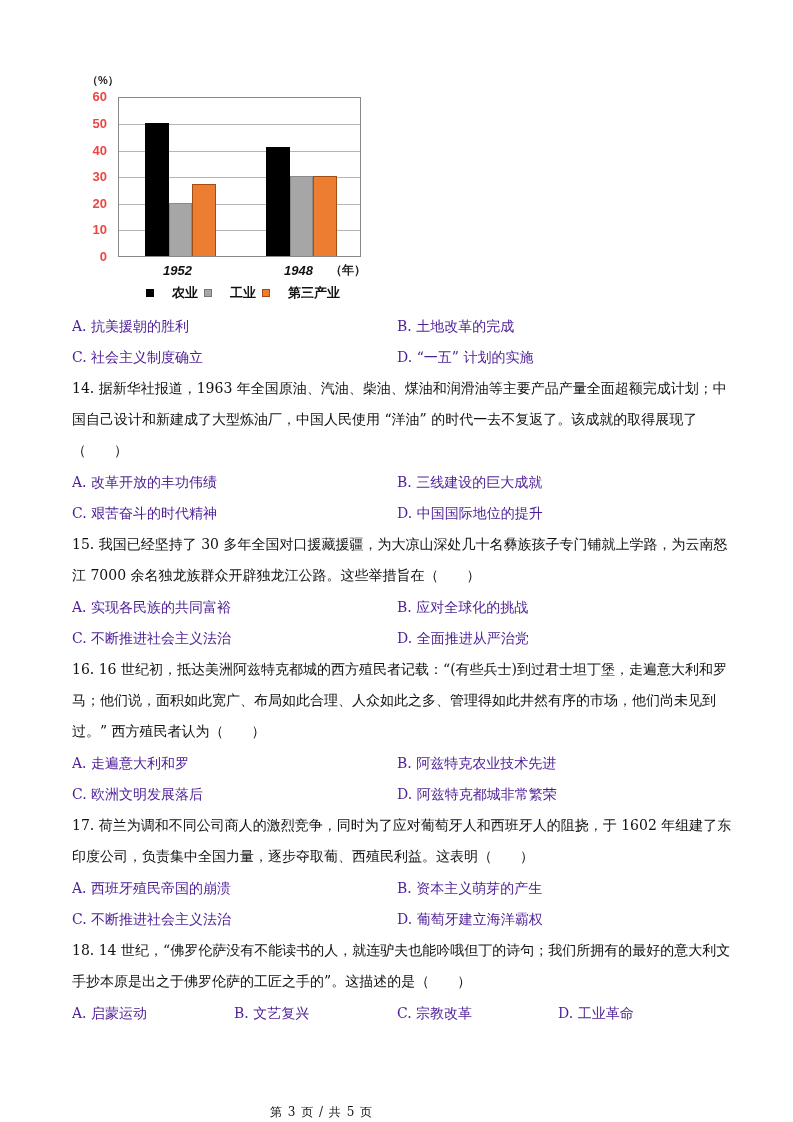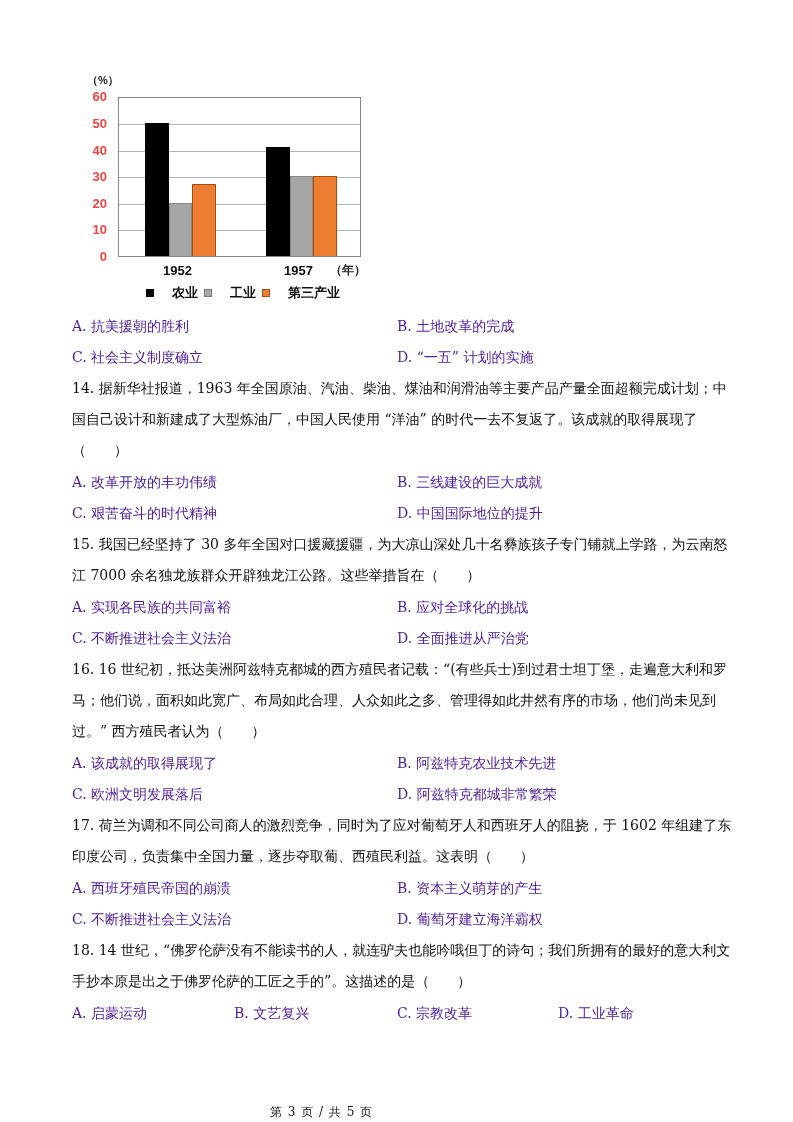--- a/index.html
+++ b/index.html
@@ -9,21 +9,21 @@
   }
   .chart { position: absolute; left: 0; top: 0; width: 400px; height: 310px; font-family: "Liberation Sans", "DejaVu Sans", sans-serif; }
   .unit { position: absolute; left: 87px; top: 73px; font-size: 11px; font-weight: bold; color: #222; }
   .ytick { position: absolute; width: 40px; text-align: right; left: 67px; font-size: 13px; font-weight: bold; color: #ef4444; line-height: 14px; }
   .plot { position: absolute; left: 118px; top: 97px; width: 243px; height: 160px; border: 1px solid #888; box-sizing: border-box; }
   .grid { position: absolute; left: 0; right: 0; height: 1px; background: #b5b5b5; }
   .bar { position: absolute; bottom: 0; box-sizing: border-box; }
   .bar.s0 { background: #000000; }
   .bar.s1 { background: #a6a6a6; border: 1px solid #8a8a8a; border-bottom: none; }
   .bar.s2 { background: #ed7d31; border: 1px solid #a14d14; border-bottom: none; }
-  .xlabel { position: absolute; top: 263px; font-size: 13px; font-weight: bold; color: #111; }
+  .xlabel { position: absolute; top: 263px; font-size: 13px; font-weight: bold; color: #111; font-style: italic; }
   .xunit { position: absolute; top: 262px; left: 330px; font-size: 12px; font-weight: bold; color: #222; }
   .legend { position: absolute; top: 284px; left: 146px; font-size: 13px; font-weight: bold; display: flex; align-items: center; gap: 6px; color: #111; }
   .legend .item { display: flex; align-items: center; gap: 18px; }
   .legend .sw { width: 8px; height: 8px; display: inline-block; box-sizing: border-box; }
 
   .line { position: absolute; left: 72px; font-size: 14px; line-height: 18px; white-space: nowrap; color: #111; }
   .opt { position: absolute; font-size: 14px; line-height: 18px; white-space: nowrap; color: #4c1d95; }
   .footer { position: absolute; top: 1104px; left: 0; width: 642px; text-align: center; font-size: 12px; color: #111; word-spacing: 2px; }
 </style>
 </head>
@@ -47,21 +47,21 @@
     <div class="grid" style="top:132px"></div>
   <div class="bar s0" style="left: 26px; width: 23.5px; height: 133.333px;"></div>
       <div class="bar s1" style="left: 49.5px; width: 23.5px; height: 53.3333px;"></div>
       <div class="bar s2" style="left: 73px; width: 23.5px; height: 72px;"></div>
       <div class="bar s0" style="left: 147px; width: 23.5px; height: 109.333px;"></div>
       <div class="bar s1" style="left: 170.5px; width: 23.5px; height: 80px;"></div>
       <div class="bar s2" style="left: 194px; width: 23.5px; height: 80px;"></div>
     </div>
 
   <div class="xlabel" style="left:163px">1952</div>
-  <div class="xlabel" style="left:284px">1957</div>
+  <div class="xlabel" style="left:284px">1948</div>
   <div class="xunit">（年）</div>
 
   <div class="legend">
     <span class="item">
       <span class="sw" style="background:#000"></span>
       <span>农业</span>
     </span>
     <span class="item">
       <span class="sw" style="background:#a6a6a6;border:1px solid #777"></span>
       <span>工业</span>
@@ -89,21 +89,21 @@
 <div class="line" style="top:535px">15. 我国已经坚持了 30 多年全国对口援藏援疆，为大凉山深处几十名彝族孩子专门铺就上学路，为云南怒</div>
 <div class="line" style="top:566px">江 7000 余名独龙族群众开辟独龙江公路。这些举措旨在（　　）</div>
 <div class="opt" style="left:72px; top:598px">A. 实现各民族的共同富裕</div>
 <div class="opt" style="left:397px; top:598px">B. 应对全球化的挑战</div>
 <div class="opt" style="left:72px; top:629px">C. 不断推进社会主义法治</div>
 <div class="opt" style="left:397px; top:629px">D. 全面推进从严治党</div>
 
 <div class="line" style="top:660px">16. 16 世纪初，抵达美洲阿兹特克都城的西方殖民者记载：“(有些兵士)到过君士坦丁堡，走遍意大利和罗</div>
 <div class="line" style="top:691px">马；他们说，面积如此宽广、布局如此合理、人众如此之多、管理得如此井然有序的市场，他们尚未见到</div>
 <div class="line" style="top:722px">过。” 西方殖民者认为（　　）</div>
-<div class="opt" style="left:72px; top:754px">A. 该成就的取得展现了</div>
+<div class="opt" style="left:72px; top:754px">A. 走遍意大利和罗</div>
 <div class="opt" style="left:397px; top:754px">B. 阿兹特克农业技术先进</div>
 <div class="opt" style="left:72px; top:785px">C. 欧洲文明发展落后</div>
 <div class="opt" style="left:397px; top:785px">D. 阿兹特克都城非常繁荣</div>
 
 <div class="line" style="top:816px">17. 荷兰为调和不同公司商人的激烈竞争，同时为了应对葡萄牙人和西班牙人的阻挠，于 1602 年组建了东</div>
 <div class="line" style="top:847px">印度公司，负责集中全国力量，逐步夺取葡、西殖民利益。这表明（　　）</div>
 <div class="opt" style="left:72px; top:879px">A. 西班牙殖民帝国的崩溃</div>
 <div class="opt" style="left:397px; top:879px">B. 资本主义萌芽的产生</div>
 <div class="opt" style="left:72px; top:910px">C. 不断推进社会主义法治</div>
 <div class="opt" style="left:397px; top:910px">D. 葡萄牙建立海洋霸权</div>

